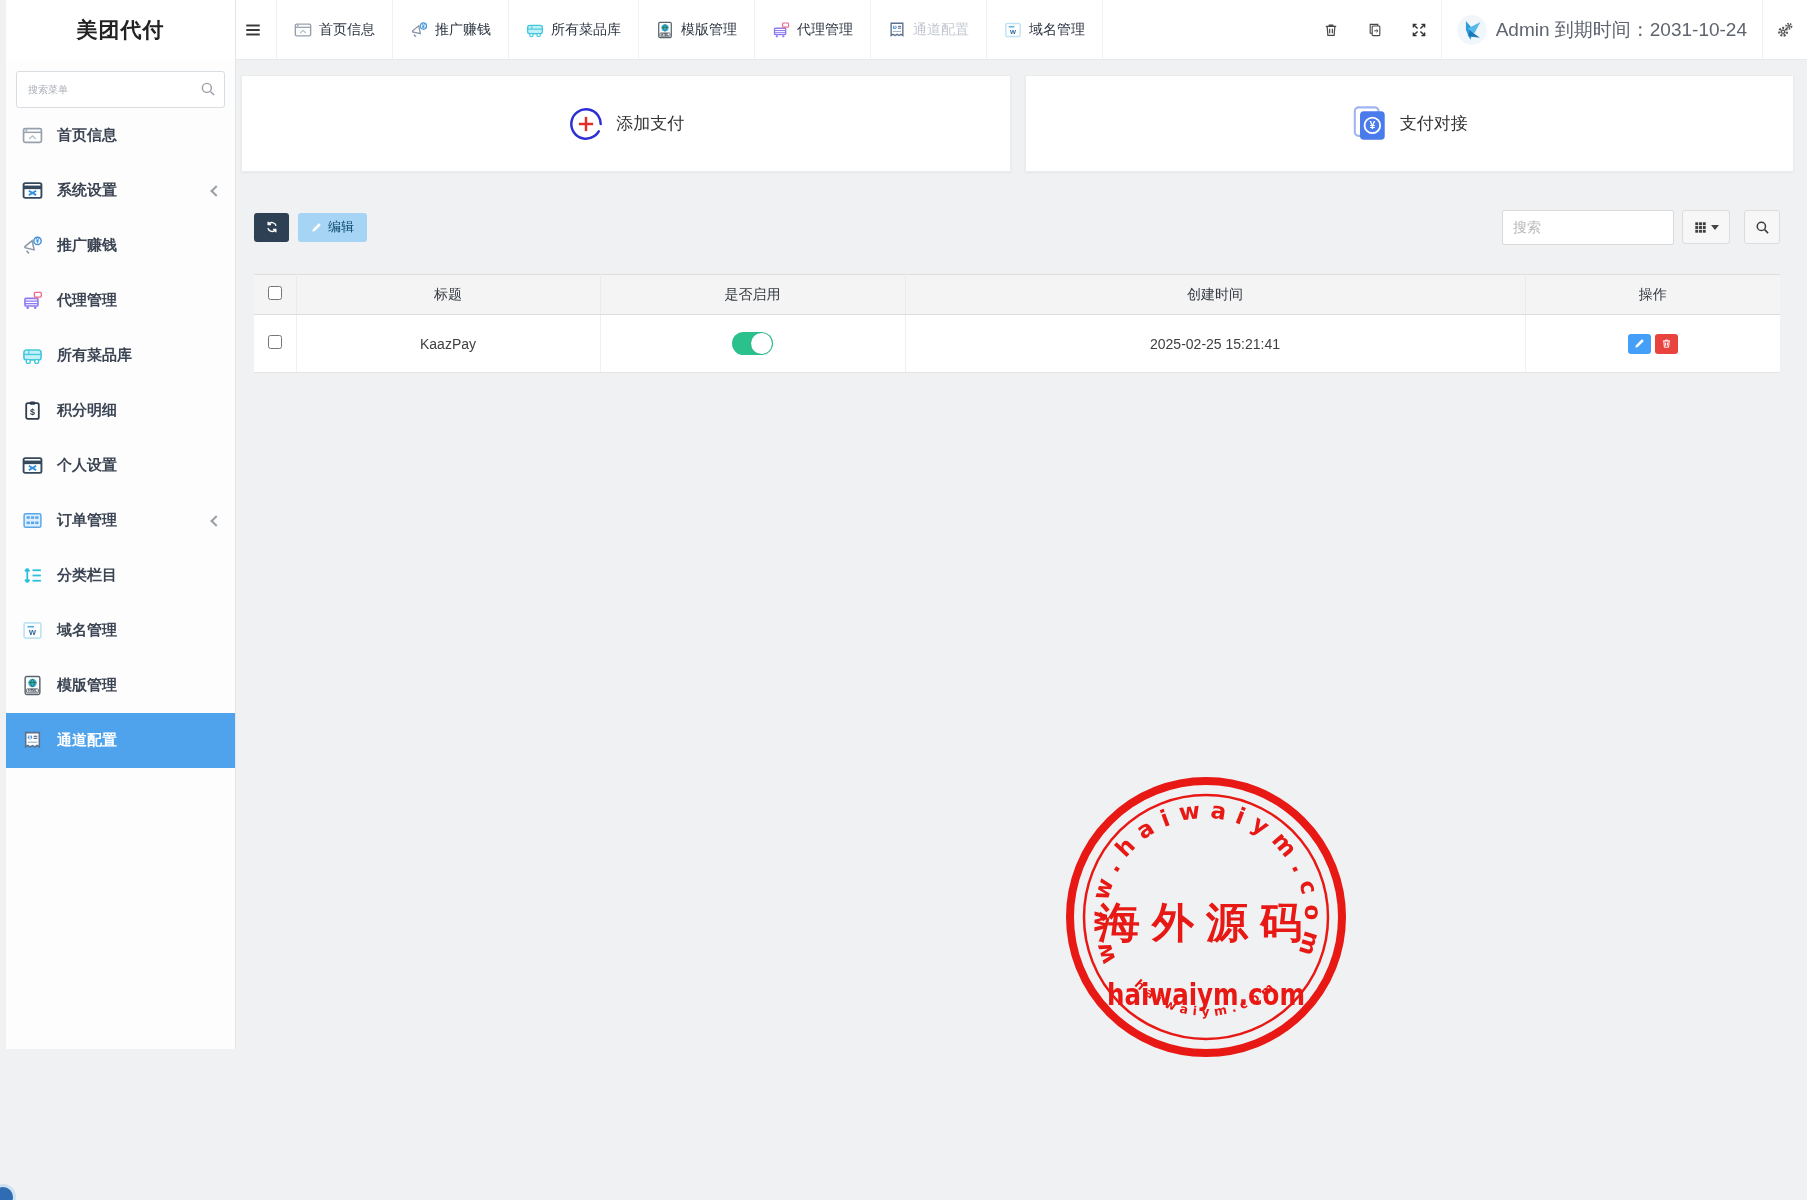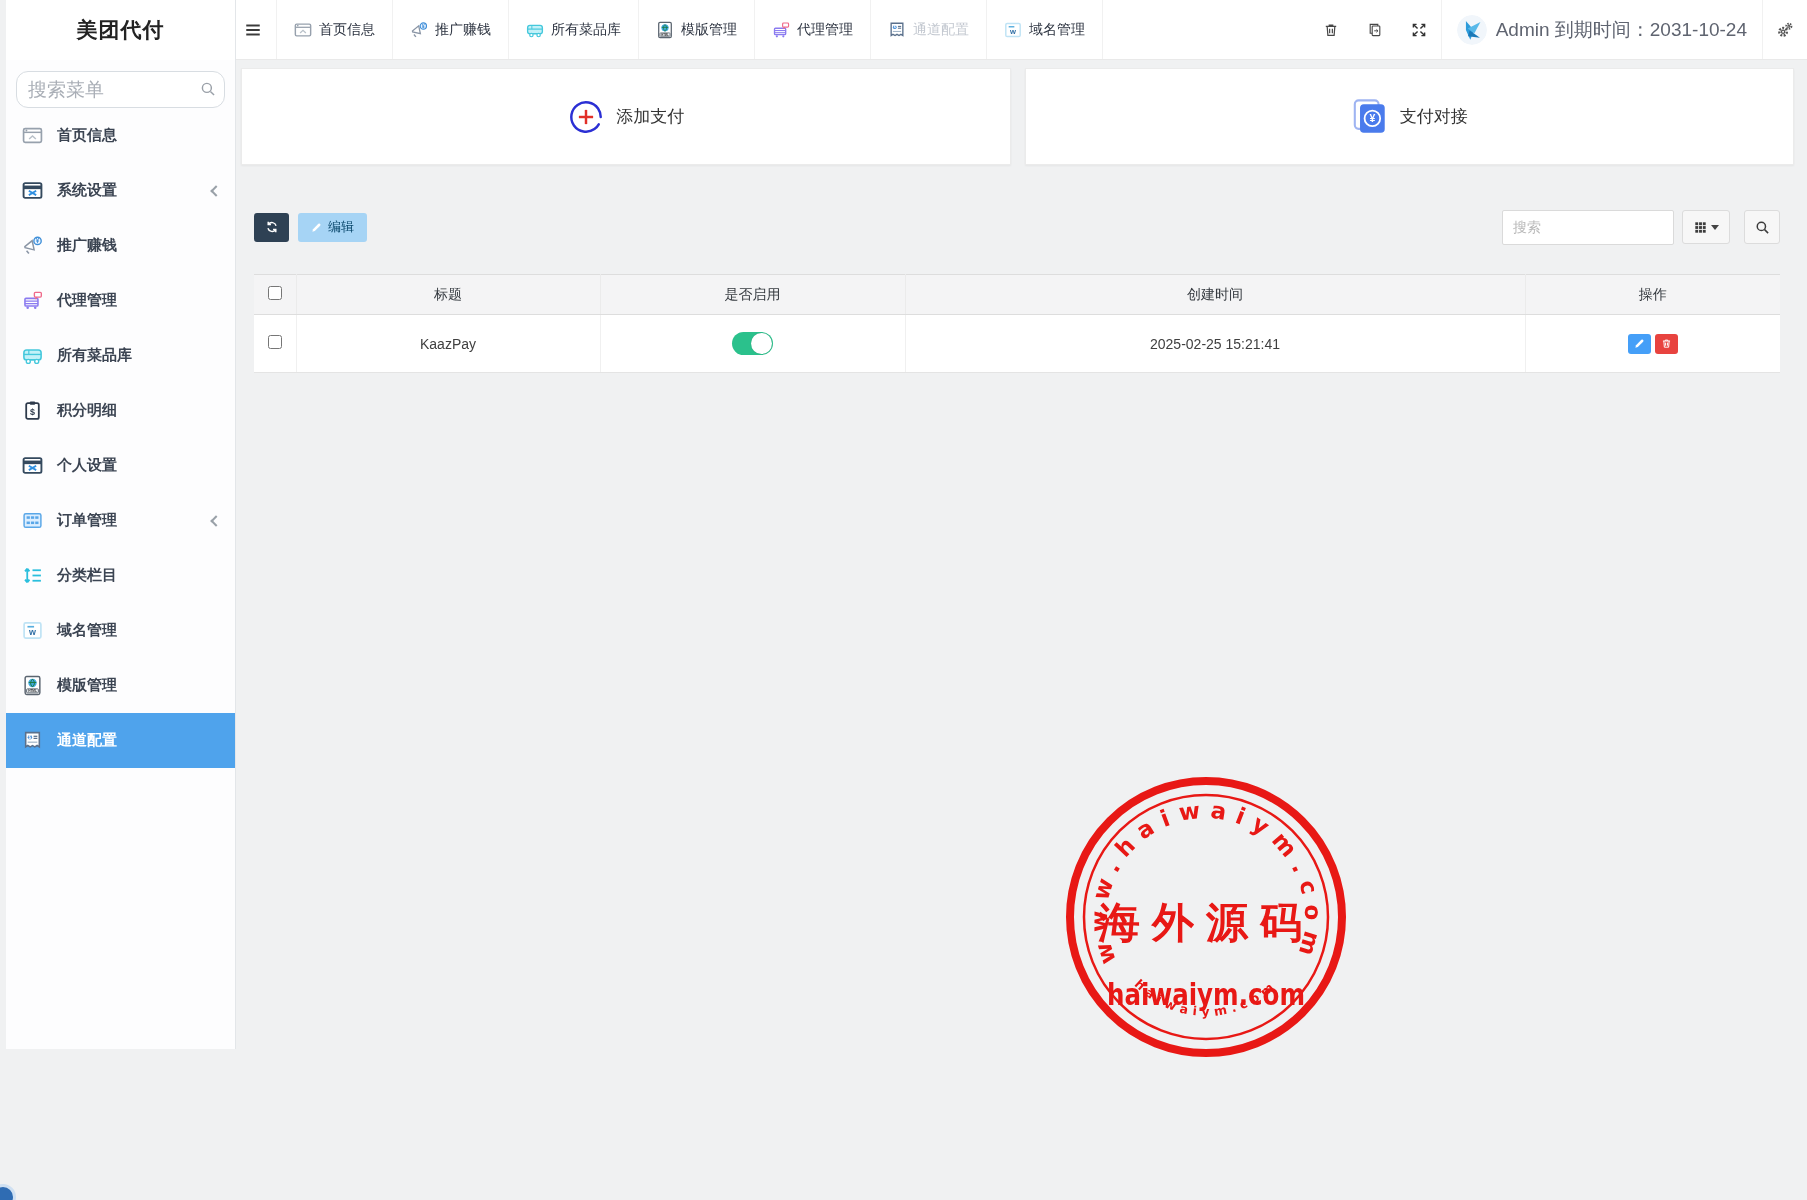--- a/index.html
+++ b/index.html
@@ -10,21 +10,21 @@
   }
   svg { display:block; }
 
   
   .sidebar { position:absolute; left:0; top:0; width:230px; height:1049px;
              background:#fdfdfe; border-right:1px solid #e3e6e9; z-index:5;margin-left:6px; }
   .logo { height:60px; line-height:60px; text-align:center; background:#fff;
           font-size:21px; font-weight:bold; color:#222; letter-spacing:1px; }
   .side-search { position:relative; margin:11px 10px 0 10px; }
   .side-search input { width:100%; height:37px; border:1px solid #d8dde2; background:#fff;
-          padding:0 32px 0 11px; font-size:19px; color:#333; outline:none; border-radius:12px;
+          padding:0 32px 0 11px; font-size:10px; color:#333; outline:none; border-radius:3px;
           font-family:inherit; }
   .side-search input::placeholder { color:#a9aeb6; }
   .side-search .mag { position:absolute; right:9px; top:10px; width:16px; height:16px; }
   .menu { margin-top:0; }
   .menu-item { height:55px; display:flex; align-items:center; padding:0 15px 0 16px;
                gap:14px; cursor:pointer; }
   .mi-icon { width:21px; height:21px; flex:0 0 21px; }
   .mi-icon svg { width:21px; height:21px; }
   .mi-label { font-size:15px; font-weight:600; color:#3b4452; }
   .menu-item.active { background:#4fa3ec; }
@@ -46,21 +46,21 @@
   .top-right { margin-left:auto; display:flex; align-items:stretch; }
   .icon-btn { display:flex; align-items:center; justify-content:center; padding:0 14px; cursor:pointer; }
   .icon-btn svg { width:16px; height:16px; }
   .userbox { display:flex; align-items:center; gap:9px; padding:0 15px;
              border-left:1px solid #f1f1f1; border-right:1px solid #f1f1f1; cursor:pointer; }
   .avatar { width:30px; height:30px; border-radius:50%; overflow:hidden; }
   .avatar svg { width:30px; height:30px; }
   .user-label { font-size:19px; color:#5f6470; white-space:nowrap; }
 
   
-  .cards { position:absolute; left:241px; top:68px; width:1553px; height:97px;
+  .cards { position:absolute; left:241px; top:75px; width:1553px; height:97px;
            display:flex; gap:14px; }
   .card { flex:1 1 0; background:#fff; border:1px solid #ebebeb; box-shadow:0 1px 2px rgba(0,0,0,.05);
           display:flex; align-items:center; justify-content:center; gap:11px; cursor:pointer; }
   .card-label { font-size:17px; color:#333; }
   .card .c-icon svg { width:38px; height:38px; }
 
   
   .toolbar { position:absolute; left:254px; top:208px; width:1526px; height:38px;
              display:flex; align-items:center; }
   .btn-refresh { width:35px; height:29px; background:#2e4154; border-radius:3px; border:none;

